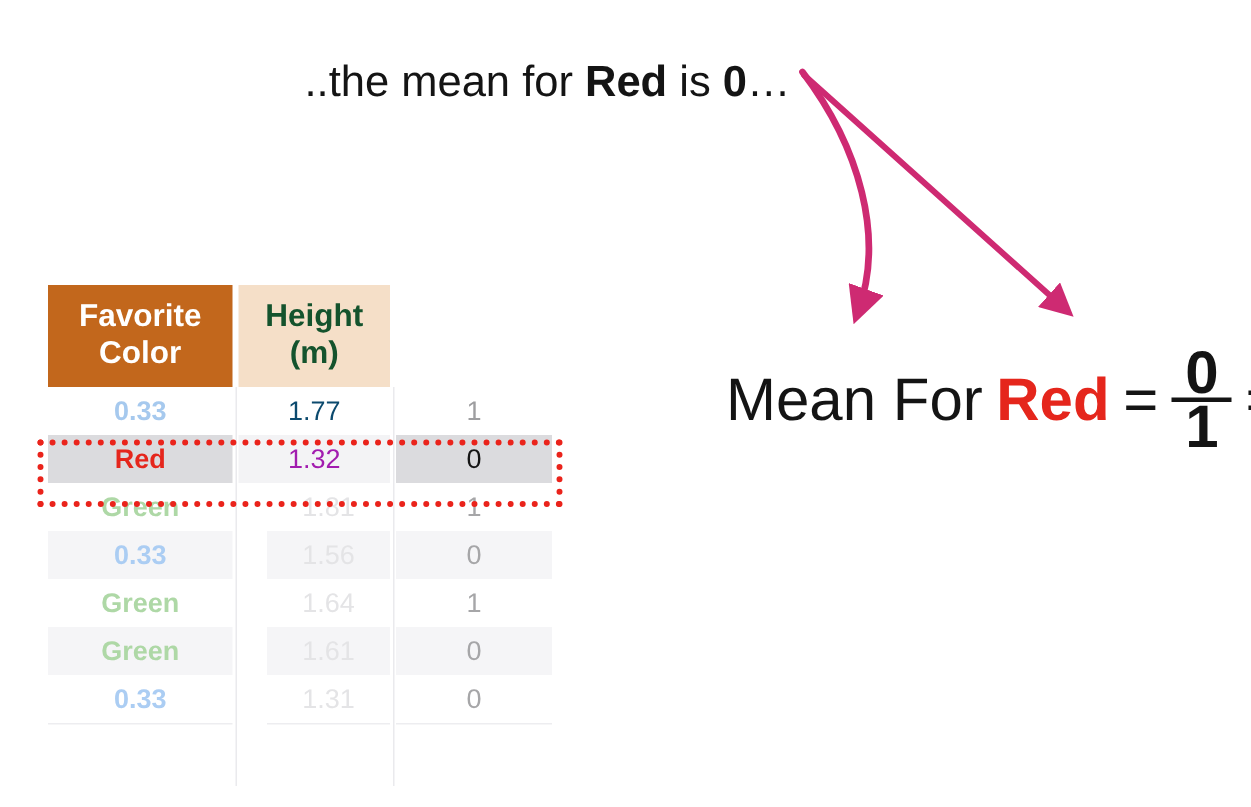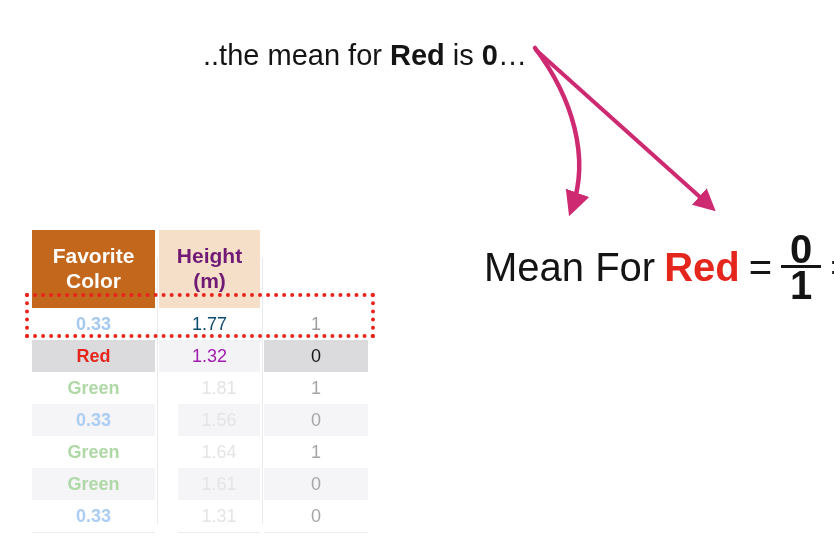--- a/index.html
+++ b/index.html
@@ -31,22 +31,22 @@
   .formula .red {font-weight:bold;}
   .frac {display:inline-flex; flex-direction:column; align-items:center; font-weight:bold;}
   .frac .num {padding:0 9px 1px; line-height:30px;}
   .frac .den {border-top:3px solid #141414; padding:2px 9px 0; line-height:30px;}
   .result {font-weight:bold;}
 
   
   .table {position:absolute; left:32px; top:190px; width:336px;}
   .trow {display:grid; grid-template-columns:123px 101px 104px; column-gap:4px;}
   .hcell {
-    height:78px; display:flex; flex-direction:column; justify-content:center; align-items:center;
-    font-weight:bold; font-size:21px; line-height:1.18; text-align:center;margin-top:40px;
+    height:68px; display:flex; flex-direction:column; justify-content:center; align-items:center;
+    font-weight:bold; font-size:21px; line-height:1.18; text-align:center;
   }
   .cell {
     height:32px; display:flex; align-items:center; justify-content:center;
     font-size:18px; background:#ffffff;
   }
   .cell-fc {font-weight:bold;}
   .variant-blue  .cell-fc {color:#a6c9ee;}
   .variant-green .cell-fc {color:#a9d6a1;}
   .variant-red   .cell-fc {color:#e5261c;}
   .cell-h {color:#0c4a6e;}
@@ -99,21 +99,21 @@
     <span>=</span>
     <span class="result">0</span>
   </div>
 
   <div class="table">
     <div class="trow">
       <div class="hcell" style="background: rgb(194, 103, 28); color: rgb(255, 255, 255);">
         <span>Favorite</span>
         <span>Color</span>
       </div>
-      <div class="hcell" style="background: rgb(245, 223, 200); color: #701a75;">
+      <div class="hcell" style="background: rgb(245, 223, 200); color: #14532d;">
         <span>Height</span>
         <span>(m)</span>
       </div>
     </div>
 
     <div class="trow variant-blue">
       <div class="cell cell-fc">0.33</div>
       <div class="cell cell-h">1.77</div>
       <div class="cell cell-t">1</div>
     </div>

